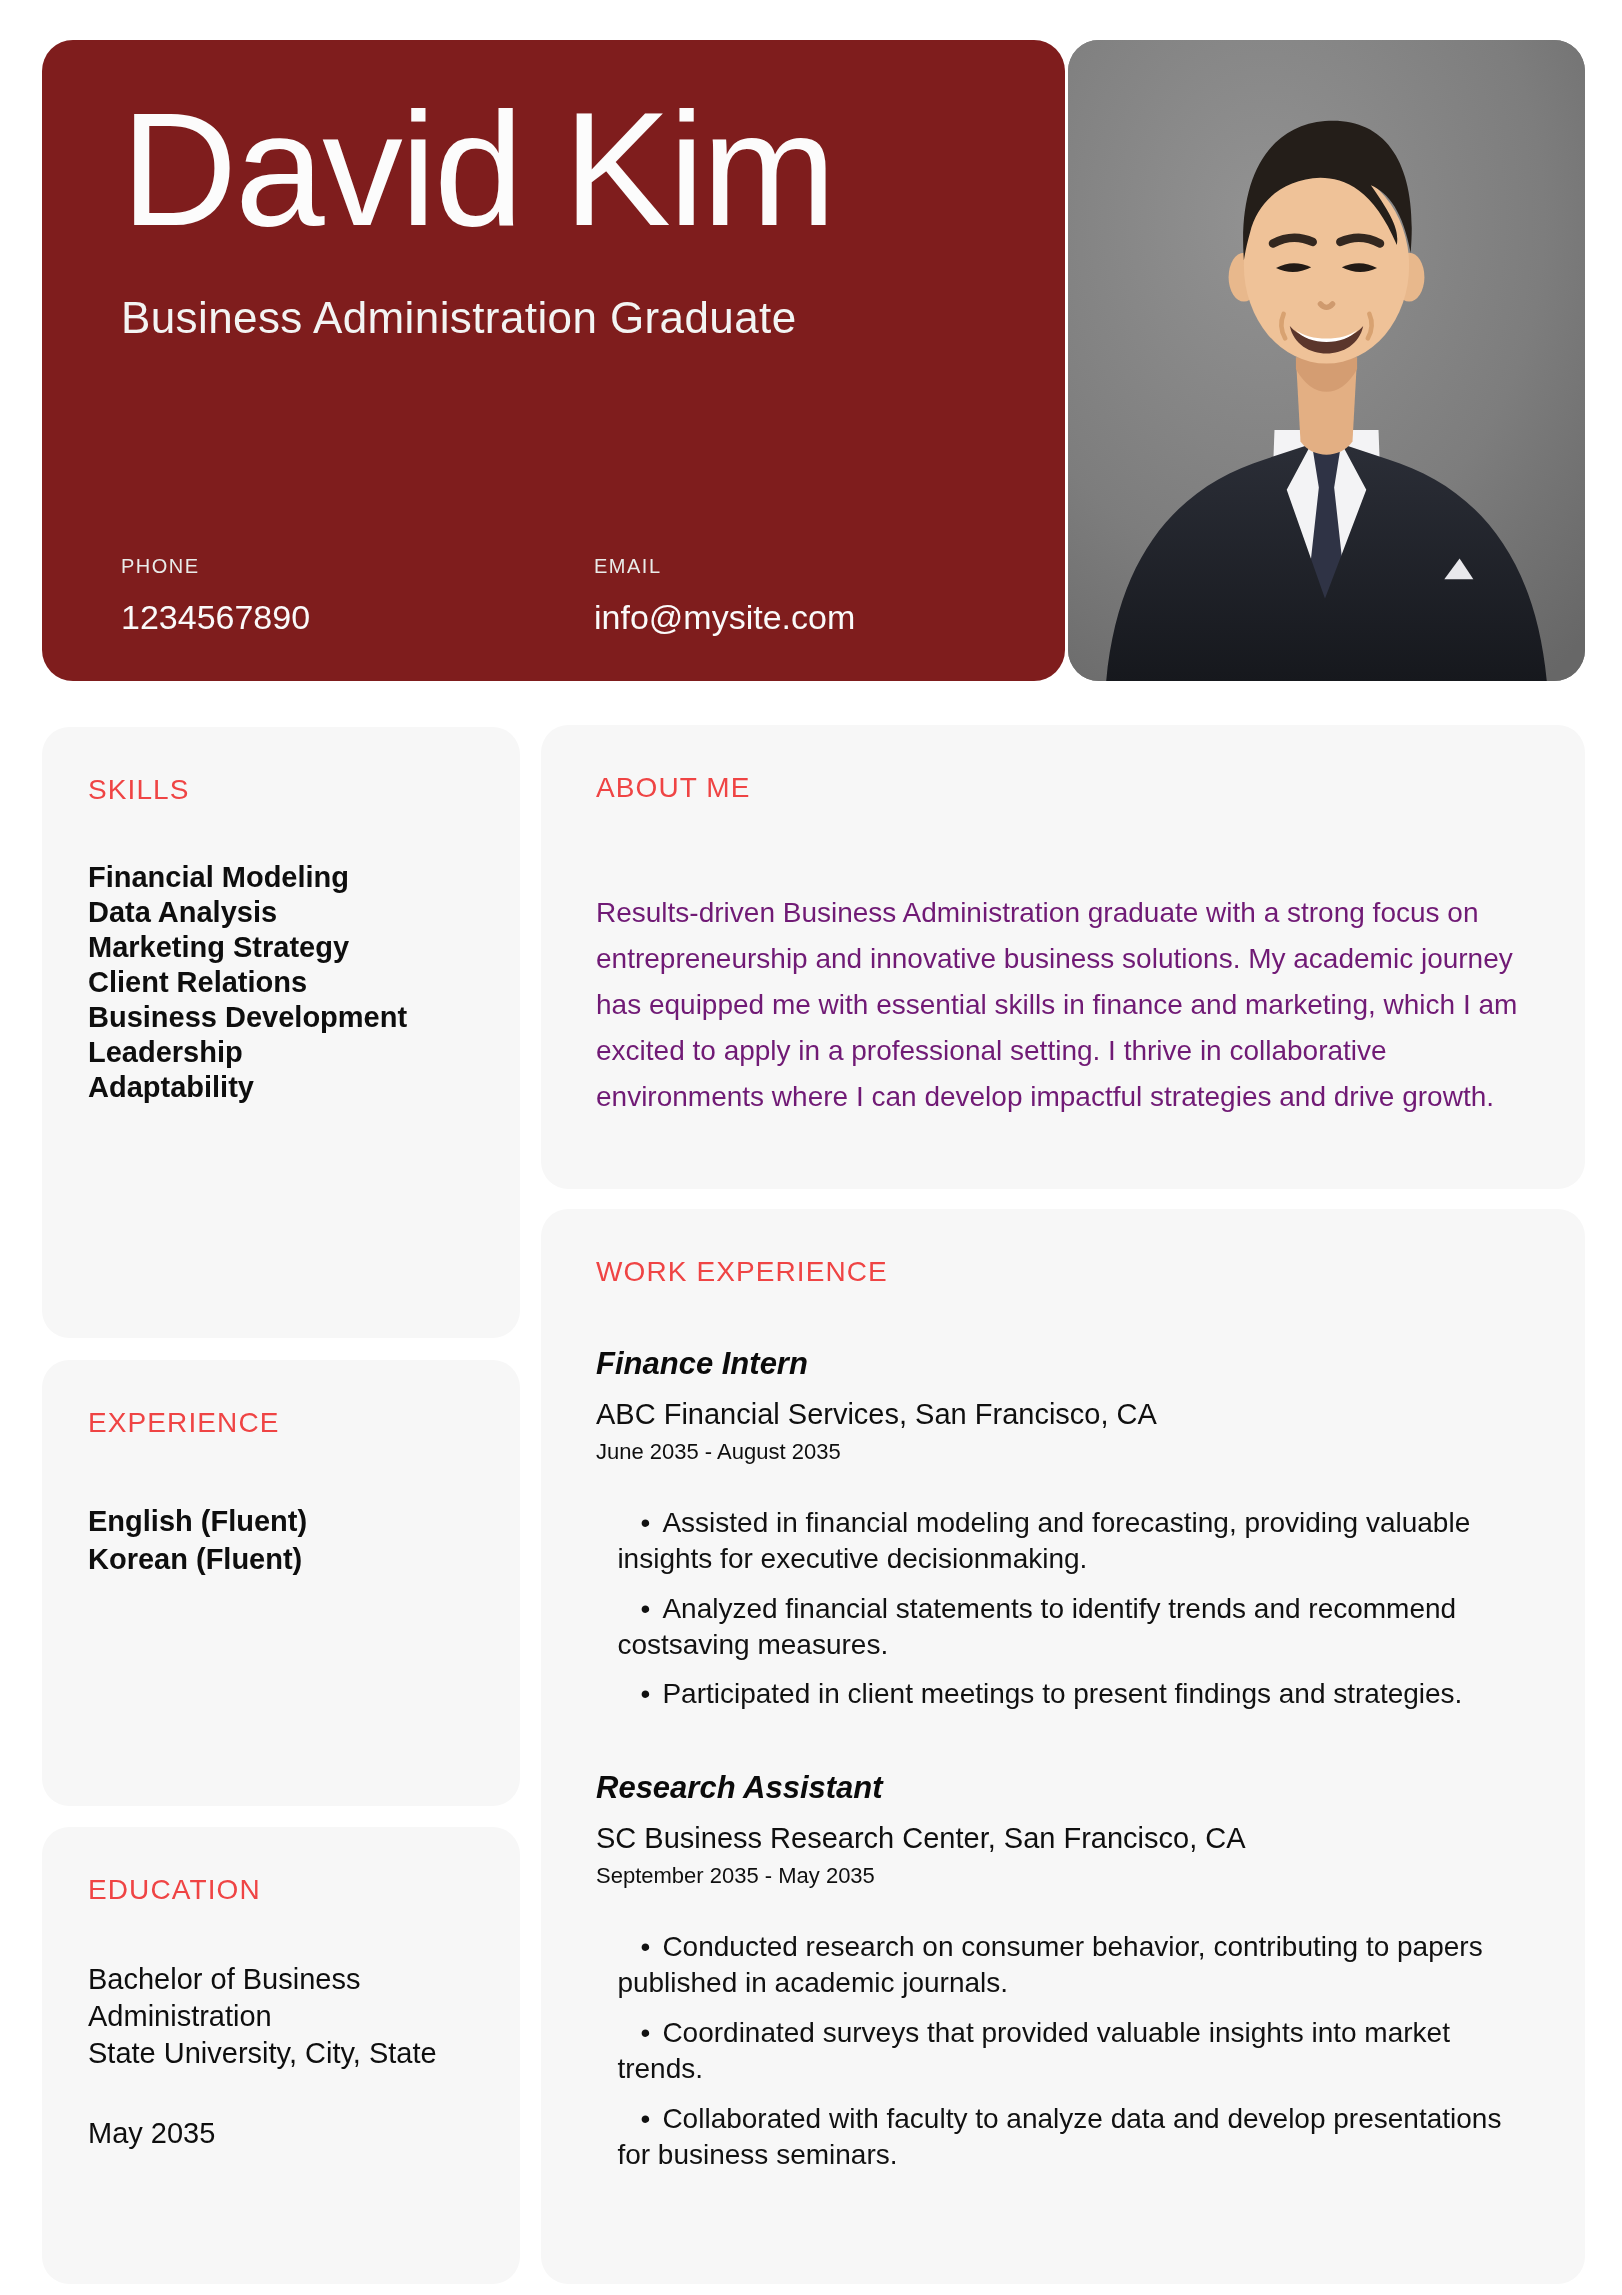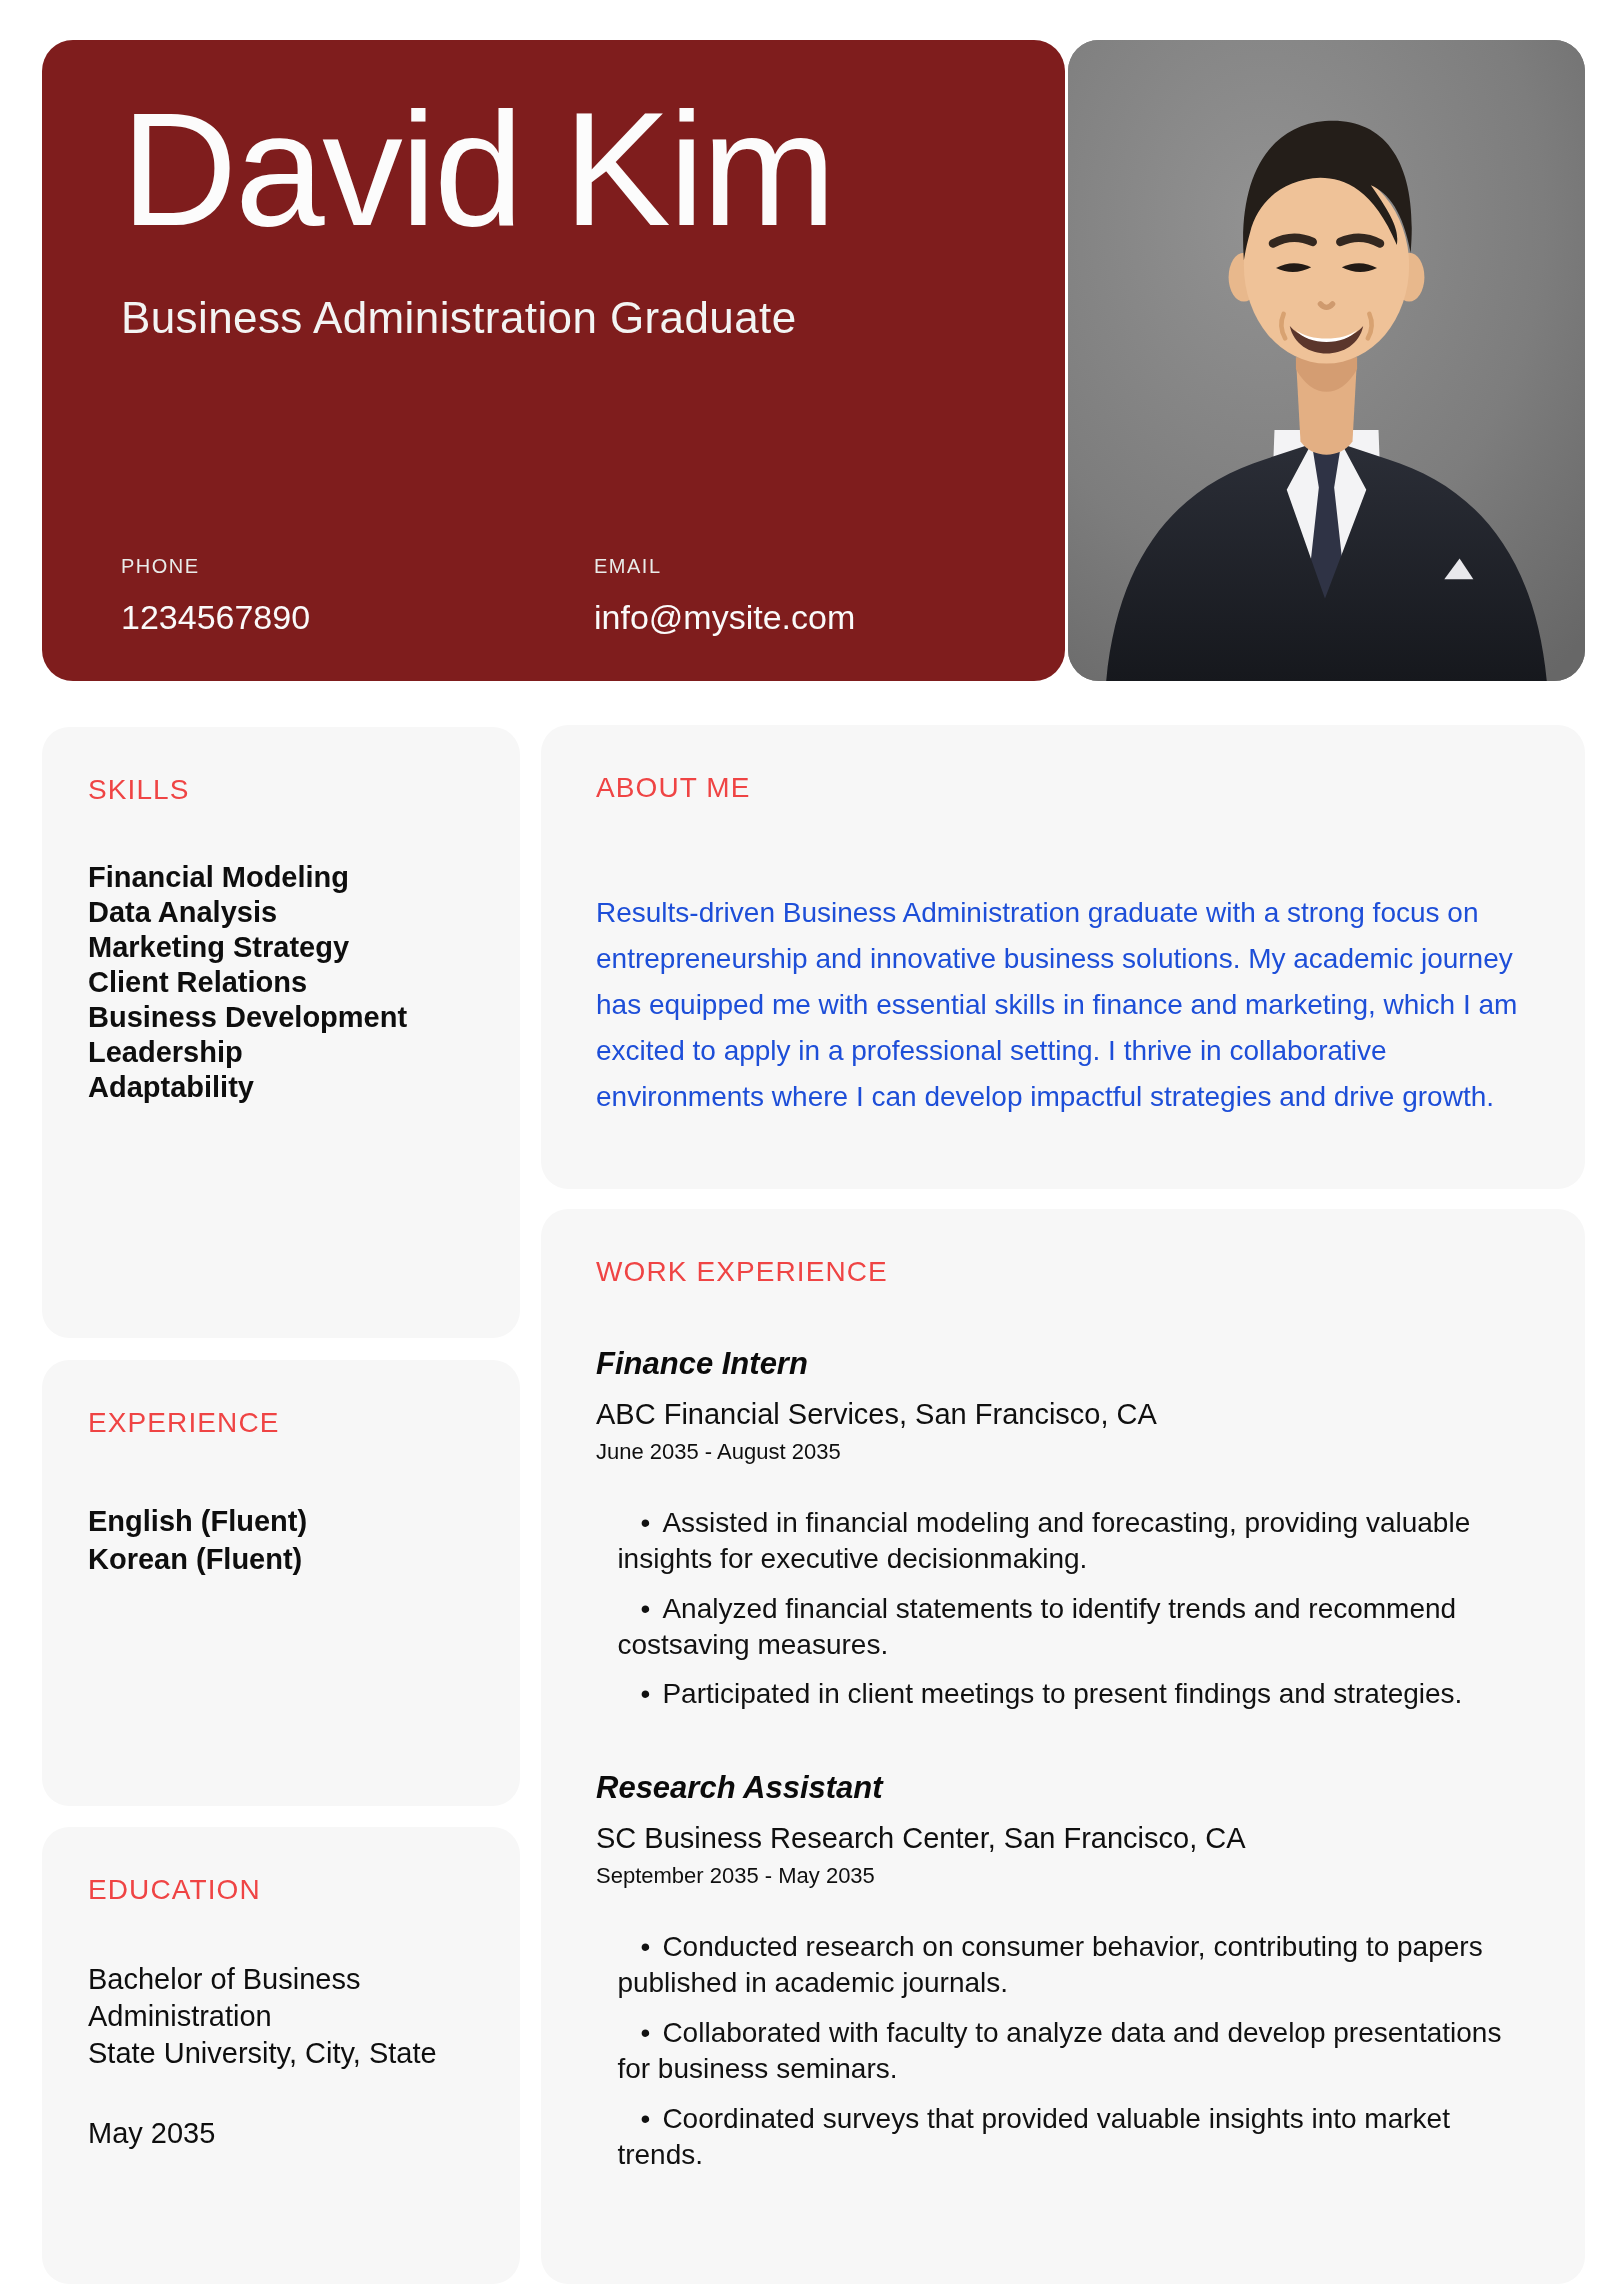--- a/index.html
+++ b/index.html
@@ -102,21 +102,21 @@
   }
   .lang-list { margin-top: 63px; line-height: 38px; }
 
   .edu-body { margin-top: 55px; font-size: 29px; line-height: 37px; color: #0e0e0e; }
   .edu-date { margin-top: 43px; font-size: 29px; color: #0e0e0e; }
 
   .about-text {
     margin: 86px 0 0 0;
     font-size: 28px;
     line-height: 46px;
-    color: #1d4ed8;
+    color: #701a75;
   }
 
   .job { margin-top: 60px; }
   .job-title {
     margin: 0;
     font-size: 31px;
     font-weight: bold;
     color: #0b0b0b;
     line-height: 1.05;
     font-style: italic;
@@ -250,20 +250,20 @@
         <p class="bullet"><span class="dot">•</span><span>Participated in client meetings to present findings and strategies.</span></p>
       </div>
     </article>
 
     <article class="job">
       <h3 class="job-title">Research Assistant</h3>
       <div class="job-company">SC Business Research Center, San Francisco, CA</div>
       <div class="job-dates">September 2035 - May 2035</div>
       <div class="bullets">
         <p class="bullet"><span class="dot">•</span><span>Conducted research on consumer behavior, contributing to papers published in academic journals.</span></p>
+        <p class="bullet"><span class="dot">•</span><span>Coordinated surveys that provided valuable insights into market trends.</span></p>
         <p class="bullet"><span class="dot">•</span><span>Collaborated with faculty to analyze data and develop presentations for business seminars.</span></p>
-        <p class="bullet"><span class="dot">•</span><span>Coordinated surveys that provided valuable insights into market trends.</span></p>
       </div>
     </article>
   </section>
 
 </div>
 
 
 </body></html>

